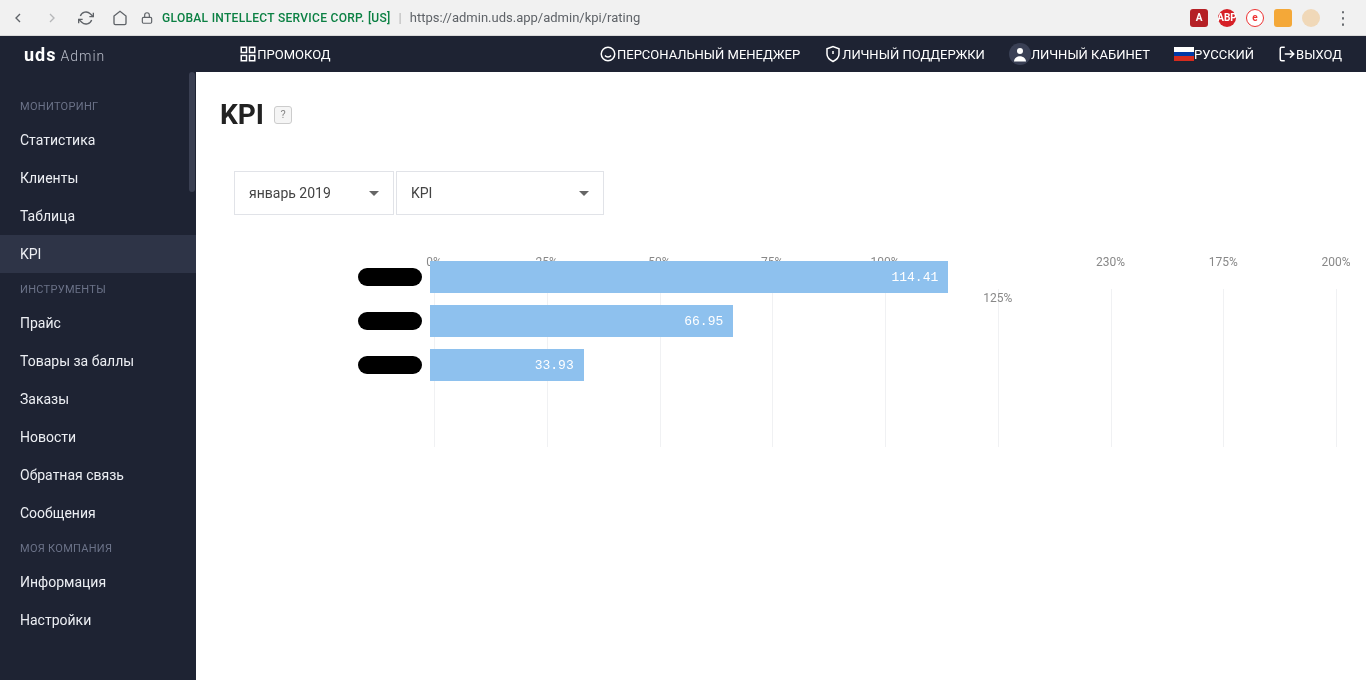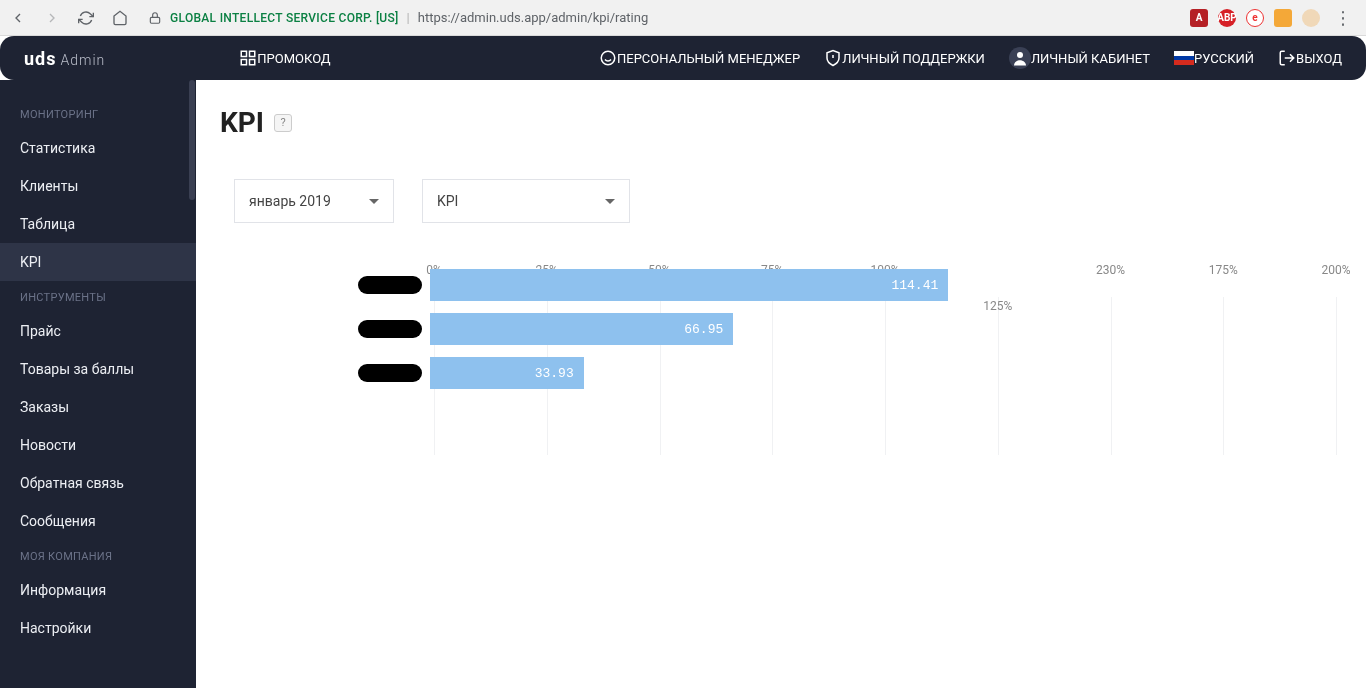--- a/index.html
+++ b/index.html
@@ -1,32 +1,32 @@
 <!DOCTYPE html>
 <html><head>
 <meta charset="utf-8">
 <style>
 * { margin: 0; padding: 0; box-sizing: border-box; font-family: -apple-system, BlinkMacSystemFont, "Segoe UI", Roboto, Arial, sans-serif; }
 body { width: 1366px; height: 692px; overflow: hidden; background: #fff; }
 
 
-.browser-bar { height: 36px; background: #f1f1f1; border-bottom: 1px solid #dadada; display: flex; align-items: center; padding: 0 10px; gap: 20px; color: #5f6368; font-size: 13px; }
+.browser-bar { height: 36px; background: #f1f1f1; border-bottom: 1px solid #dadada; display: flex; align-items: center; padding: 0 10px; gap: 12px; color: #5f6368; font-size: 13px; }
 .browser-bar .nav-icons { display: flex; gap: 18px; }
 .browser-bar svg { width: 16px; height: 16px; stroke: #5f6368; }
 .addr { display: flex; align-items: center; gap: 8px; flex: 1; }
 .addr .lock { width: 14px; height: 14px; }
 .addr .org { color: #0b8043; font-weight: 500; font-size: 12px; letter-spacing: .3px; }
 .addr .sep { color: #b3b3b3; }
 .addr .url { color: #5f6368; }
 .ext-icons { display: flex; gap: 10px; align-items: center; }
 .ext-ico { width: 18px; height: 18px; border-radius: 3px; display:flex;align-items:center;justify-content:center;font-size:10px;font-weight:bold;color:#fff; }
 .dots { font-size: 18px; color:#5f6368; padding:0 4px; }
 
 
-.app-header { height: 44px; background: #1e2333; color: #fff; display: flex; align-items: center; padding: 0 24px; font-size: 13px; gap: 24px; border-radius: 14px; }
+.app-header { height: 36px; background: #1e2333; color: #fff; display: flex; align-items: center; padding: 0 24px; font-size: 13px; gap: 24px; }
 .logo { font-size: 18px; letter-spacing: 1px; }
 .logo b { font-weight: 700; }
 .logo span.admin-txt { font-weight: 300; color: #b8bcc8; font-size: 14px; margin-left: 4px; }
 .promo { display: flex; align-items: center; gap: 8px; margin-left: 110px; }
 .hdr-right { margin-left: auto; display: flex; align-items: center; gap: 24px; }
 .hdr-item { display: flex; align-items: center; gap: 0; cursor: pointer; }
 .hdr-item svg { width: 18px; height: 18px; }
 .flag-ru { width: 20px; height: 14px; background: linear-gradient(to bottom, #fff 33%, #0039a6 33%, #0039a6 66%, #d52b1e 66%); }
 .avatar-ico { width: 22px; height: 22px; background:#3a4055; border-radius:50%; display:flex;align-items:center;justify-content:center; }
 
@@ -42,21 +42,21 @@
 .main { flex: 1; background: #fff; padding: 26px 30px 0 24px; overflow: hidden; }
 .page-title-row { display: flex; align-items: center; gap: 10px; }
 .page-title { font-size: 28px; font-weight: 700; color: #222; }
 .help { width: 18px; height: 18px; border:1px solid #ccc; border-radius: 3px; font-size: 11px; color:#888; display:flex;align-items:center;justify-content:center; background:#f5f5f5; }
 .tabs-row { display: flex; align-items: center; margin-top: 24px; border-bottom: 1px solid #eceef0; }
 .tab { padding: 10px 2px 14px; margin-right: 40px; font-size: 14px; color:#aeb2ba; cursor:pointer; position:relative; }
 .tab.active { color:#333; font-weight: 600; }
 .tab.active::after { content:''; position:absolute; left:0; right:0; bottom:-1px; height:3px; background:#2f8fe8; }
 .updated { margin-left: auto; font-size: 13px; color: #666; padding-bottom: 14px; }
 
-.filters { display: flex; gap: 28px; margin-top: 40px; margin-left: 14px; }
+.filters { display: flex; gap: 2px; margin-top: 40px; margin-left: 14px; }
 .select { width: 160px; height: 44px; border: 1px solid #e1e3e8; background:#fff; display:flex;align-items:center;justify-content:space-between; padding:0 14px; font-size:14px; color:#444; cursor:pointer; }
 .select.wide { width: 208px; }
 .caret { border-left:5px solid transparent;border-right:5px solid transparent;border-top:5px solid #666; }
 
 
 .chart-wrap { margin-top: 40px; position: relative; }
 .axis-labels { display: flex; position: absolute; left: 214px; right: 0; top: 0; font-size: 12px; color:#888; }
 .axis-tick { position: absolute; transform: translateX(-50%); }
 .bars { margin-top: 40px; }
 .bar-row { display: flex; align-items: center; height: 44px; }

